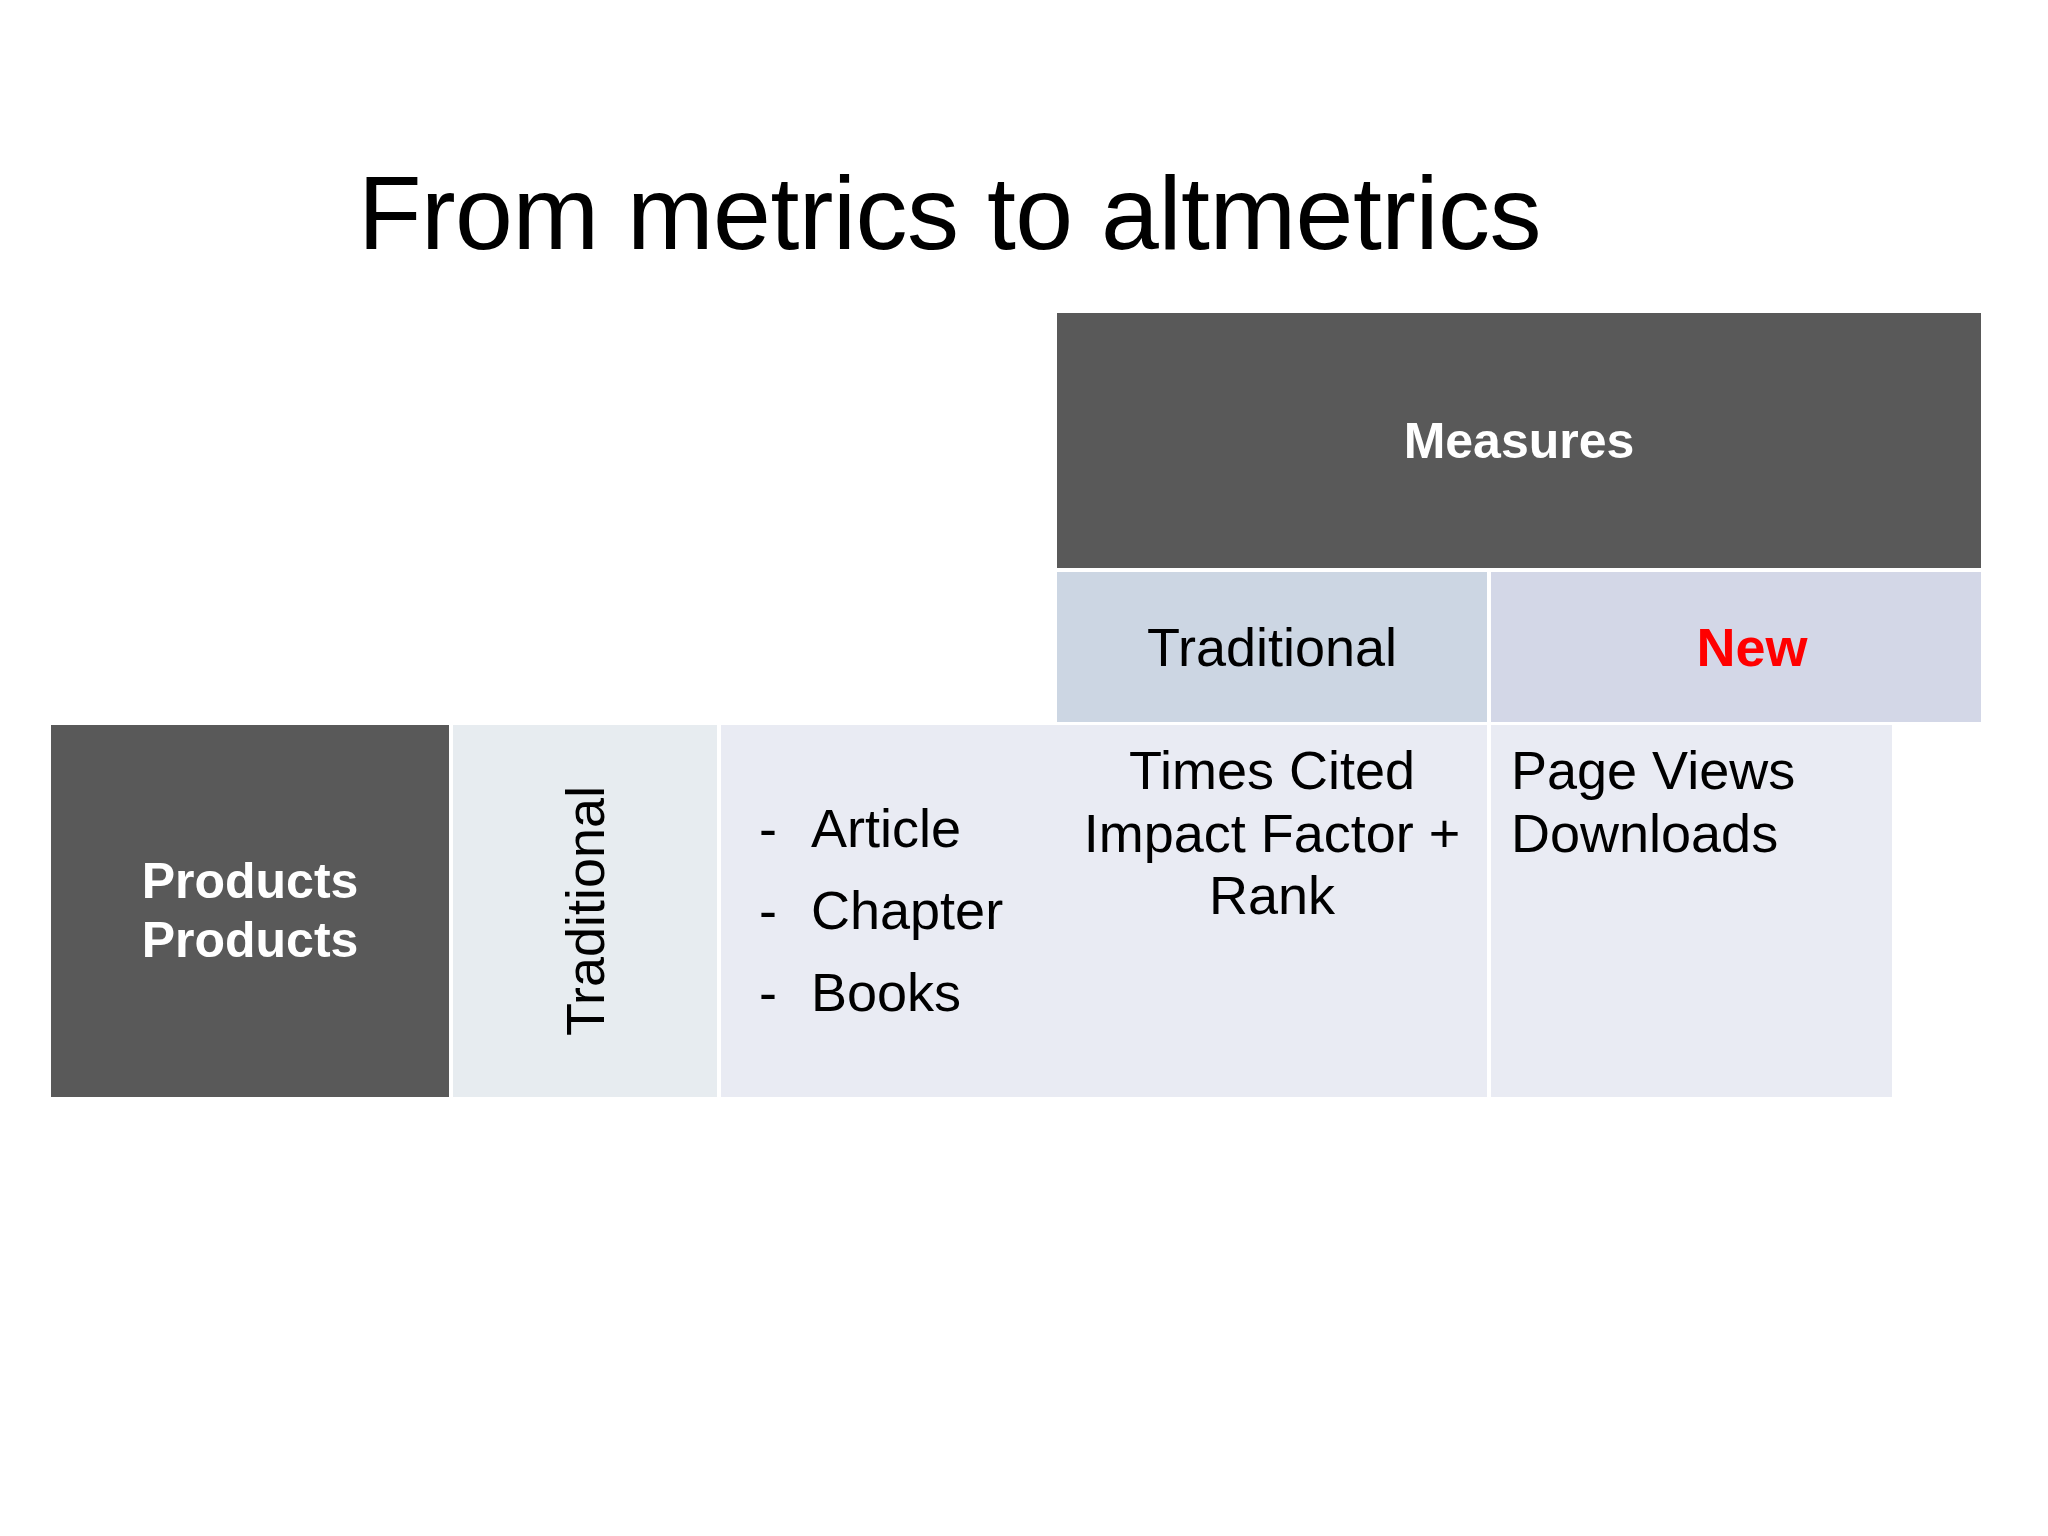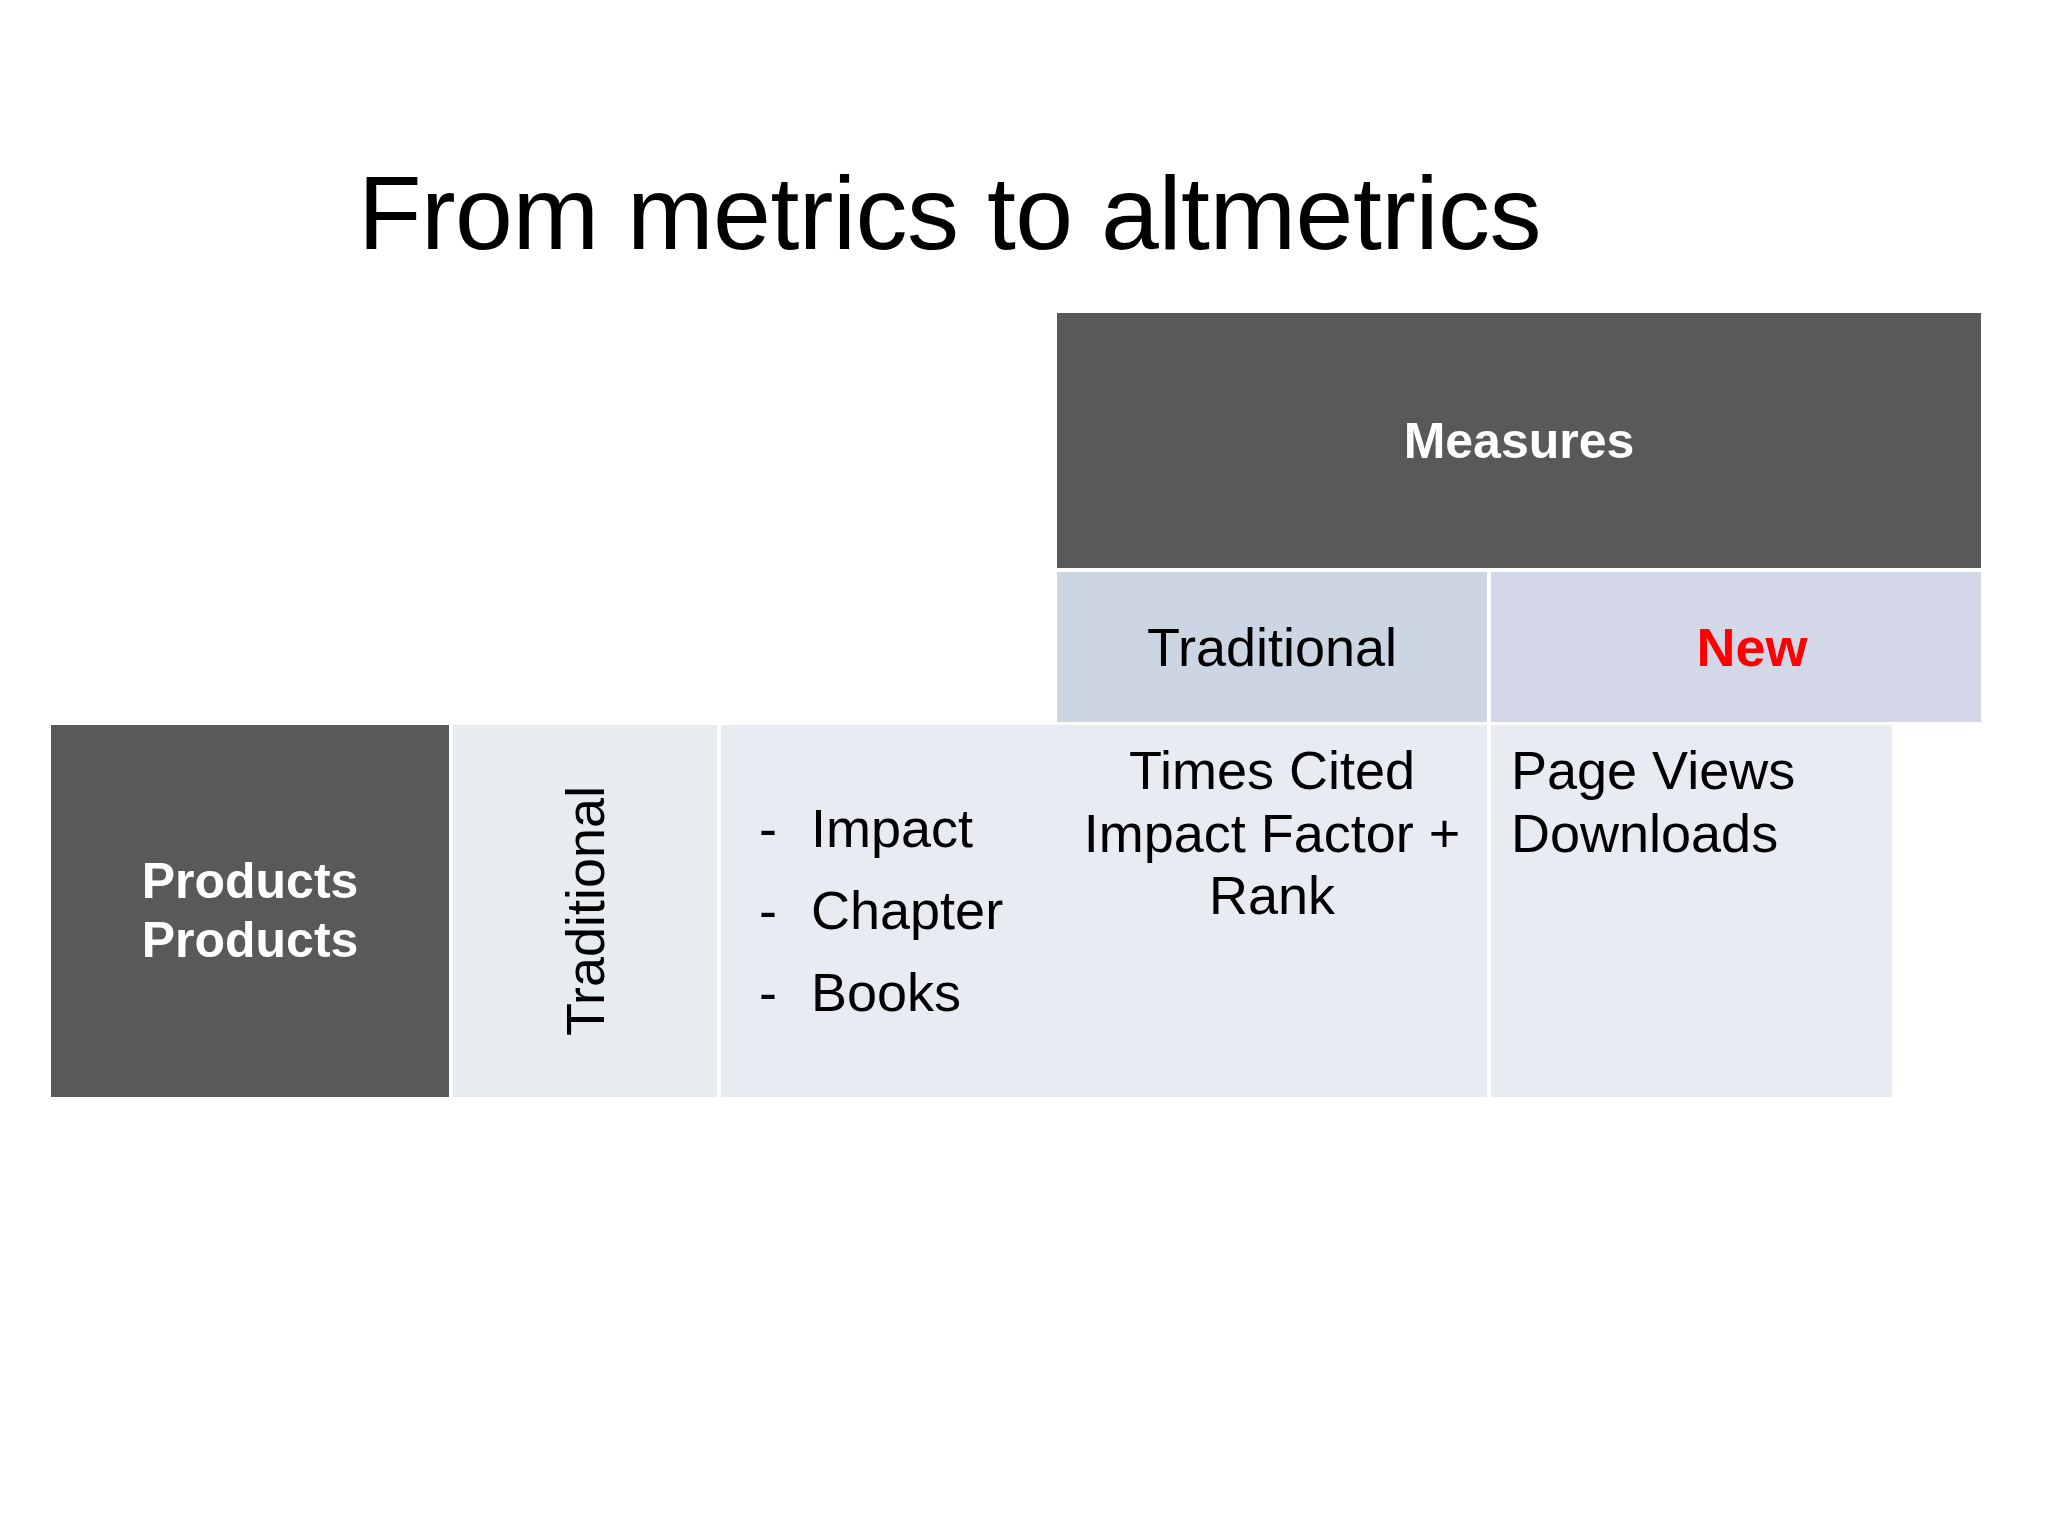--- a/index.html
+++ b/index.html
@@ -194,21 +194,21 @@
     </span>
   </div>
 
   <div class="cell bodyrow trad-vertical">
     <span class="vtext">Traditional</span>
   </div>
 
   <div class="cell bodyrow products-list" id="products-list">
       <div class="li">
         <span class="dash">-</span>
-        <span>Impact</span>
+        <span>Article</span>
       </div>
       <div class="li">
         <span class="dash">-</span>
         <span>Chapter</span>
       </div>
       <div class="li">
         <span class="dash">-</span>
         <span>Books</span>
       </div>
     </div>

